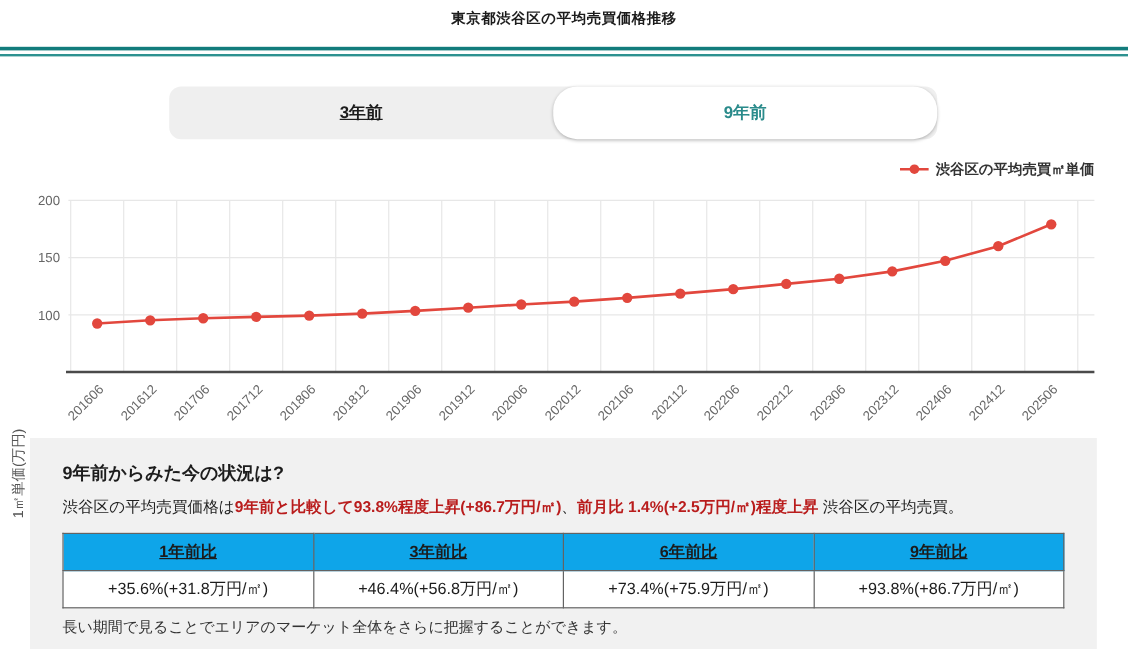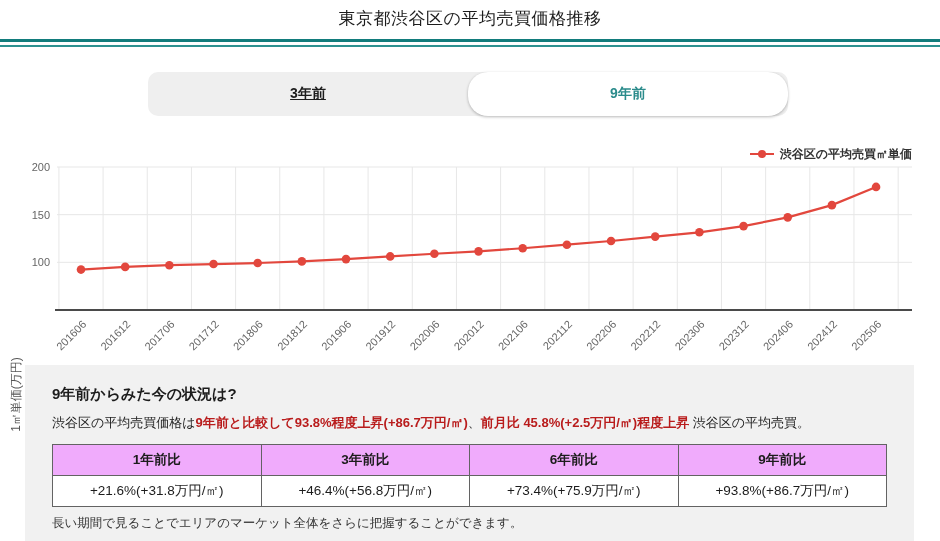--- a/index.html
+++ b/index.html
@@ -5,44 +5,44 @@
   * { margin:0; padding:0; box-sizing:border-box; }
   body {
     font-family: "Liberation Sans", "DejaVu Sans", sans-serif;
     background:#fff; color:#222;
   }
   .page { position:relative; width:940px; height:541px; overflow:hidden; background:#fff; }
 
   
   .page-title {
     position:absolute; top:7px; left:0; width:100%;
-    text-align:center; font-size:17px; font-weight:normal; color:#1c1c1c;
+    text-align:center; font-size:12px; font-weight:bold; color:#1c1c1c;
     letter-spacing:0.5px;
   }
   .rule-thick { position:absolute; top:39px; left:0; width:940px; height:3px; background:#127c7c; }
   .rule-thin  { position:absolute; top:45px; left:0; width:940px; height:2px; background:#2d9190; }
 
   
   .tabbar {
-    position:absolute; top:72px; left:148px; width:640px; height:44px;
+    position:absolute; top:72px; left:141px; width:640px; height:44px;
     background:#efefef; border-radius:10px;
     display:flex; align-items:stretch;
   }
   .tab {
     flex:1; display:flex; align-items:center; justify-content:center;
     font-size:14px; font-weight:bold; color:#1c1c1c; cursor:pointer;
   }
   .tab .lbl { text-decoration:underline; }
   .tab.active { background:#fff; border-radius:20px;
     box-shadow:0 1px 3px rgba(0,0,0,0.28); color:#2a8b8b; }
   .tab.active .lbl { text-decoration:none; }
 
   
   .legend {
-    position:absolute; top:146px; right:28px; height:16px;
+    position:absolute; top:133px; right:28px; height:16px;
     display:flex; align-items:center; gap:6px;
     font-size:12px; font-weight:bold; color:#333;
   }
 
   
   .chart-wrap { position:absolute; top:158px; left:0; width:940px; height:207px; }
   .y-axis-title {
     position:absolute; left:-29px; top:228px; width:90px; text-align:center;
     font-size:12px; color:#555; transform:rotate(-90deg);
   }
@@ -56,21 +56,21 @@
   .panel h2 { font-size:15px; font-weight:bold; color:#1c1c1c; }
   .panel .summary-text { margin-top:10px; font-size:13px; color:#222; }
   .panel .hl { color:#b91c1c; font-weight:bold; }
   table.cmp {
     width:100%; margin-top:12px; border-collapse:collapse;
     background:#fff; font-size:13.5px;
   }
   table.cmp th, table.cmp td {
     border:1px solid #636363; text-align:center; padding:6px 4px; color:#1c1c1c;
   }
-  table.cmp th { background:#f0abfc; font-weight:bold; }
+  table.cmp th { background:#0ea5e9; font-weight:bold;text-decoration:underline; }
   .footnote { margin-top:8px; font-size:12.5px; color:#333; }
 </style>
 </head>
 <body>
 
 <div class="page">
 
   <div class="page-title">東京都渋谷区の平均売買価格推移</div>
   <div class="rule-thick"></div>
   <div class="rule-thin"></div>
@@ -159,32 +159,32 @@
         <text x="705.38" y="167" text-anchor="end" font-size="11" fill="#666666" transform="rotate(-45 705.38 167)">202306</text>
         <text x="749.5500000000001" y="167" text-anchor="end" font-size="11" fill="#666666" transform="rotate(-45 749.5500000000001 167)">202312</text>
         <text x="793.72" y="167" text-anchor="end" font-size="11" fill="#666666" transform="rotate(-45 793.72 167)">202406</text>
         <text x="837.89" y="167" text-anchor="end" font-size="11" fill="#666666" transform="rotate(-45 837.89 167)">202412</text>
         <text x="882.0600000000001" y="167" text-anchor="end" font-size="11" fill="#666666" transform="rotate(-45 882.0600000000001 167)">202506</text>
       </svg>
   </div>
 
   <section class="panel">
     <h2>9年前からみた今の状況は?</h2>
-    <p class="summary-text"><span>渋谷区の平均売買価格は</span><span class="hl">9年前と比較して93.8%程度上昇(+86.7万円/㎡)</span><span>、</span><span class="hl">前月比 45.8%(+2.5万円/㎡)程度上昇</span><span> 渋谷区の平均売買。</span></p>
+    <p class="summary-text"><span>渋谷区の平均売買価格は</span><span class="hl">9年前と比較して93.8%程度上昇(+86.7万円/㎡)</span><span>、</span><span class="hl">前月比 1.4%(+2.5万円/㎡)程度上昇</span><span> 渋谷区の平均売買。</span></p>
 
     <table class="cmp">
       <tbody>
           <tr>
         <th>1年前比</th>
         <th>3年前比</th>
         <th>6年前比</th>
         <th>9年前比</th>
       </tr>
       <tr>
-        <td>+21.6%(+31.8万円/㎡)</td>
+        <td>+35.6%(+31.8万円/㎡)</td>
         <td>+46.4%(+56.8万円/㎡)</td>
         <td>+73.4%(+75.9万円/㎡)</td>
         <td>+93.8%(+86.7万円/㎡)</td>
       </tr>
     </tbody>
       </table>
 
     <p class="footnote">長い期間で見ることでエリアのマーケット全体をさらに把握することができます。</p>
   </section>
 

